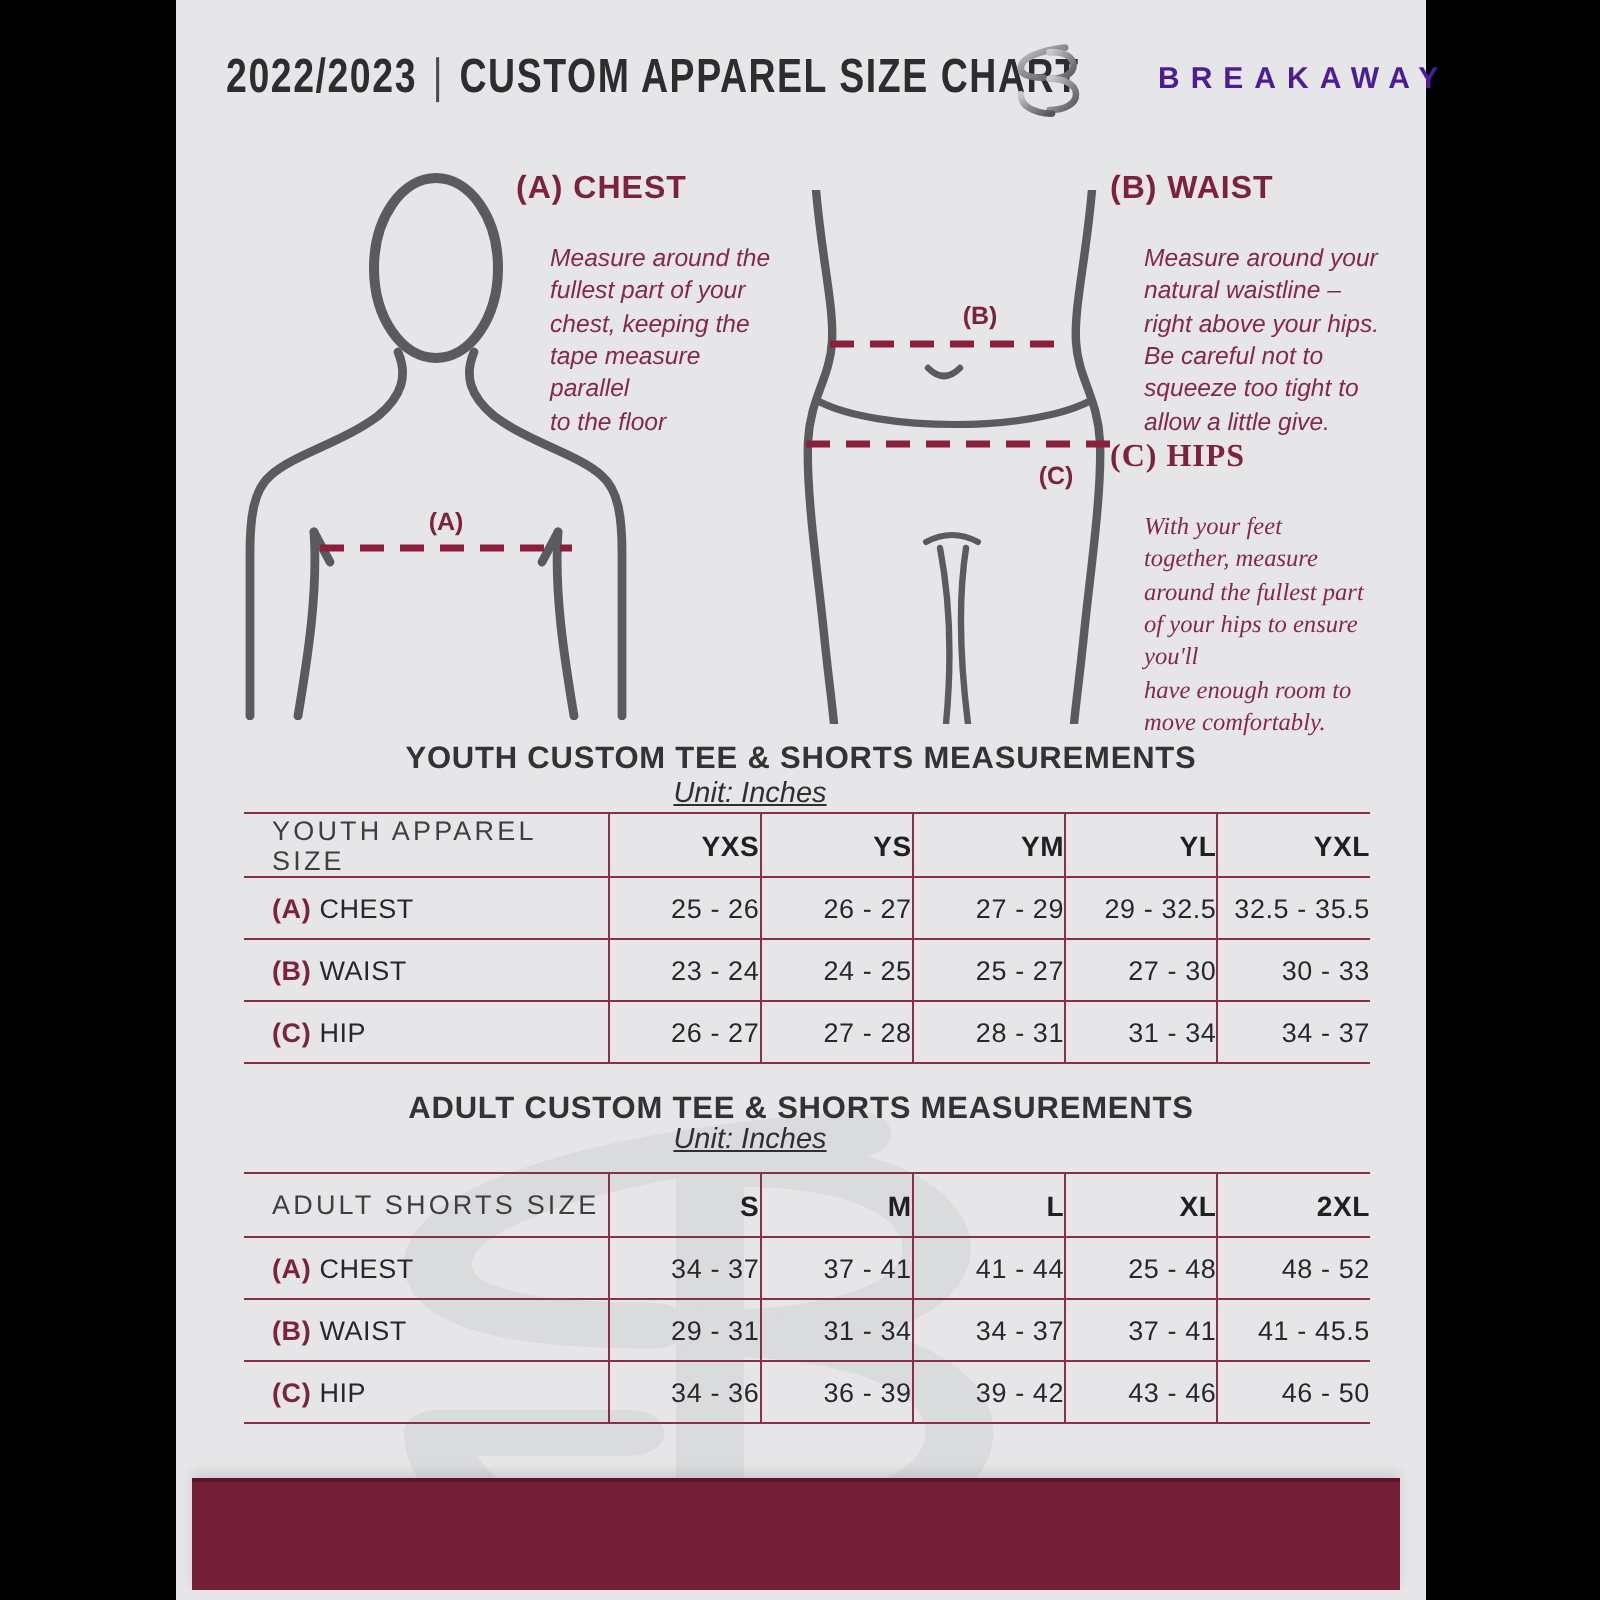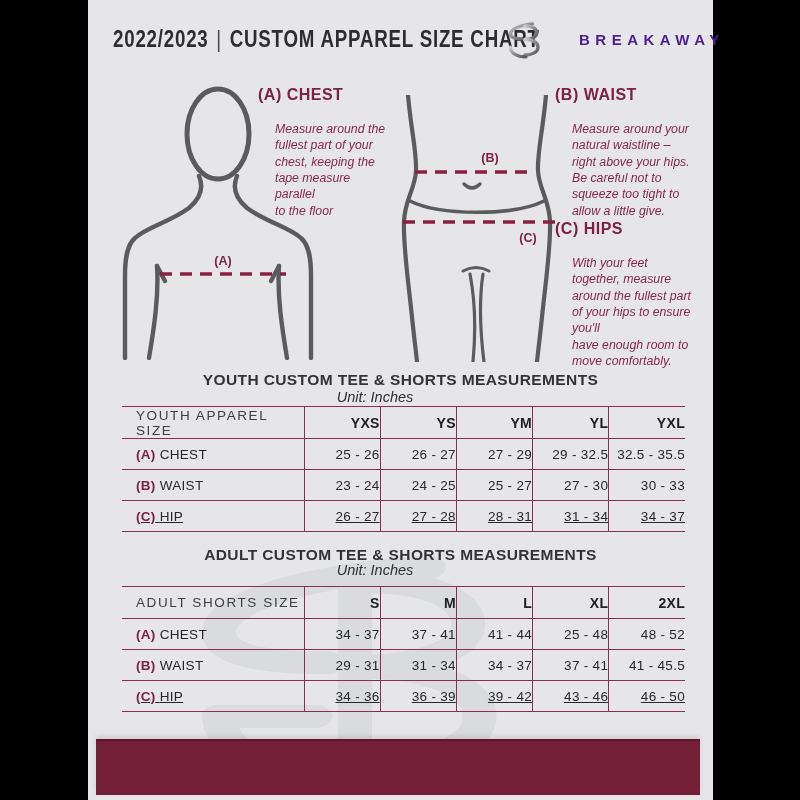--- a/index.html
+++ b/index.html
@@ -28,47 +28,47 @@
   .inst{position:absolute;width:160px;}
   .inst h3{
     margin:0 0 8px 0;font-size:16px;font-weight:700;color:#7d2140;letter-spacing:.5px;
   }
   .inst p{
     margin:17px;font-size:12.3px;line-height:1.33;font-style:italic;
     color:#84294a;white-space:pre-line;
   }
   .inst-chest{left:170px;top:86px;width:150px;}
   .inst-waist{left:467px;top:86px;}
-  .inst-hips{left:467px;top:220px;}
+  .inst-hips{left:467px;top:220px;font-family:Liberation Serif, serif;}
   .fig{position:absolute;}
   .fig-upper{left:32px;top:82px;}
   .fig-lower{left:307px;top:95px;}
   
   .sec-title{
     position:absolute;left:0;width:625px;text-align:center;
     font-size:15.5px;font-weight:700;color:#333335;letter-spacing:.4px;
   }
   .sec-unit{
     position:absolute;left:0;width:574px;text-align:center;
-    font-size:14.5px;font-style:italic;color:#2f2f31;
+    font-size:14.5px;font-style:italic;color:#2f2f31;text-decoration:underline;
   }
   
   .size-table{
     position:absolute;left:34px;width:563px;border-collapse:collapse;table-layout:fixed;
     z-index:1;
   }
   .size-table col.lblcol{width:182px;}
   .size-table td{
     height:30px;text-align:right;vertical-align:middle;
     font-size:13.5px;color:#28282a;letter-spacing:.3px;
     border-top:1.5px solid #8a2e4d;border-left:1.5px solid #8a2e4d;
     padding:0;
   }
   .size-table td:first-child{border-left:none;text-align:left;padding-left:14px;}
-  .size-table tr:last-child td{border-bottom:1.5px solid #8a2e4d;text-decoration:underline;}
+  .size-table tr:last-child td{border-bottom:1.5px solid #8a2e4d;}
   .size-table tr.hdr td{height:31px;font-weight:700;font-size:14px;color:#202022;}
   .size-table tr.hdr td:first-child{
     font-weight:400;font-size:13.5px;color:#3f3f41;letter-spacing:1.6px;
   }
   .rowlabel{font-size:14.5px;letter-spacing:1px;color:#333335;}
   .rowlabel .pfx{font-weight:700;color:#7d2140;}
   .tbl-youth{top:406px;}
   .tbl-adult{top:586px;}
   
   .footer-bar{

